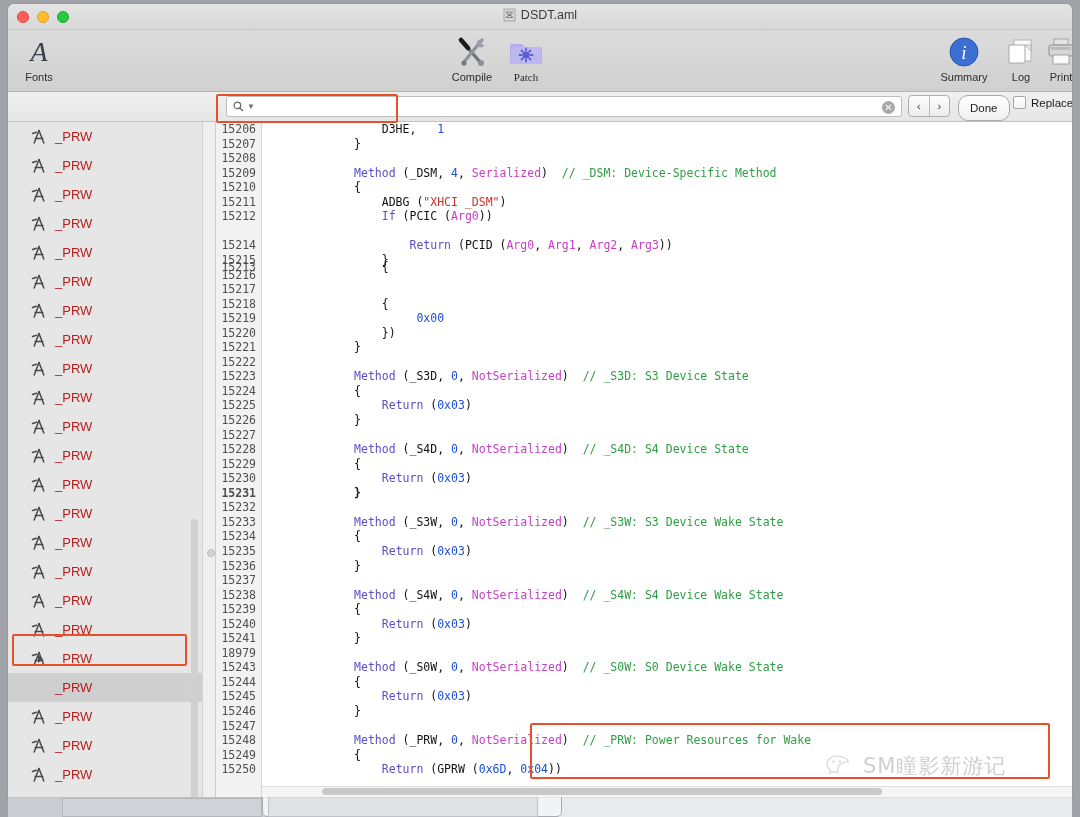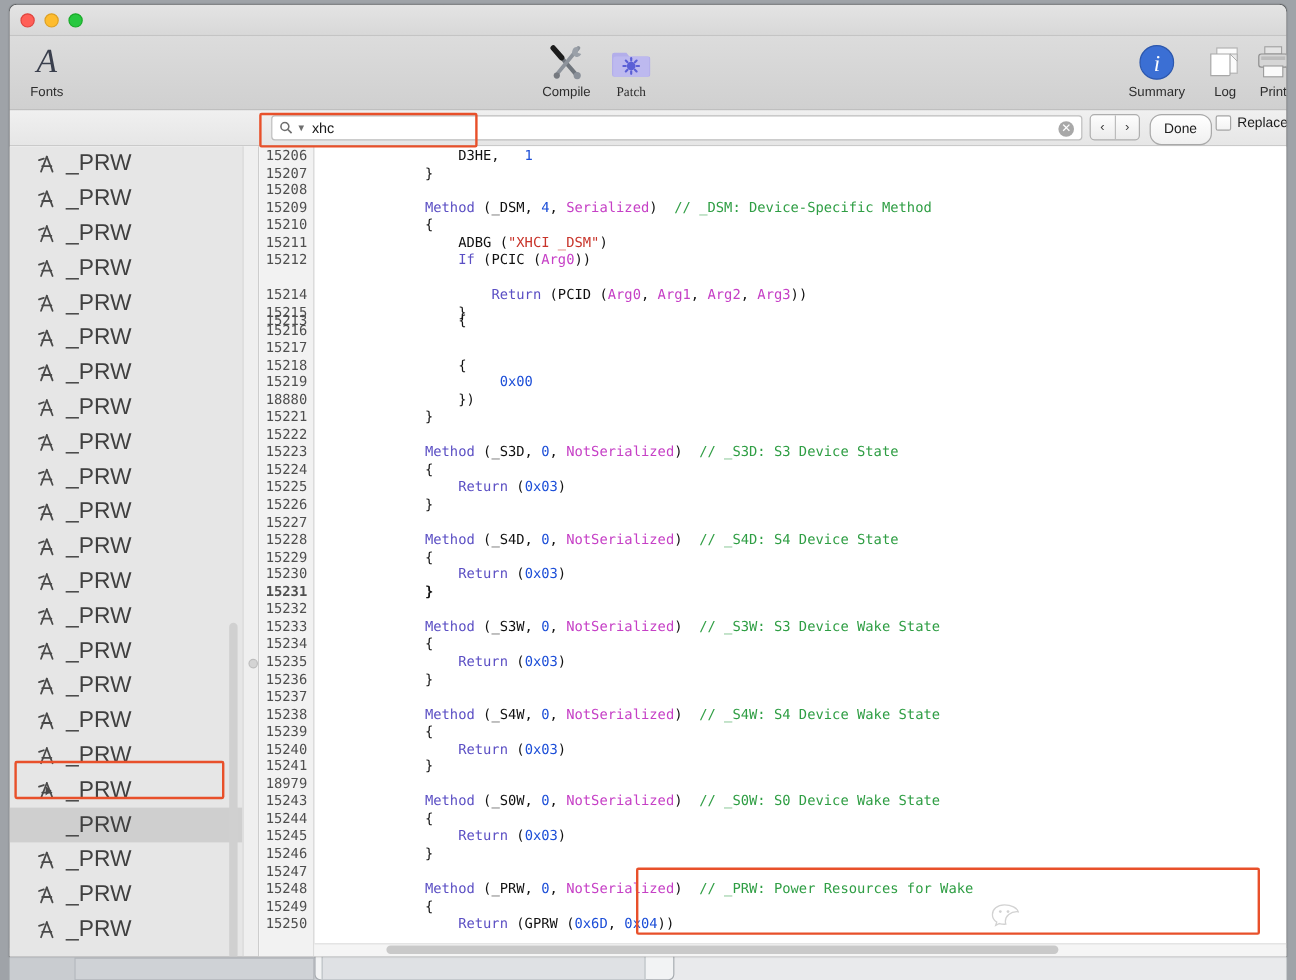--- a/index.html
+++ b/index.html
@@ -128,21 +128,21 @@
   .side-row {
     position:relative; height:29px; display:flex; align-items:center;
     padding-left:22px; gap:7px;
   }
   .side-row.sel { background:#cfcfcf; }
   .disc {
     position:absolute; left:30px; width:0; height:0;
     border-left:5px solid #4a4a4a; border-top:4px solid transparent; border-bottom:4px solid transparent;
   }
   .m-icon { width:18px; height:18px; flex:0 0 18px; }
-  .side-label { font-size:19px; color:#404040; }
+  .side-label { font-size:13px; color:#b91c1c; }
   .side-row.sel .side-label { padding-left:25px; }
   #side-scrollbar {
     position:absolute; left:183px; top:397px; width:7px; height:280px;
     background:#d0d0d0; border-radius:4px;
   }
 
   
   #divider {
     position:absolute; left:194px; top:0; width:14px; height:675px;
     background:#efefef; border-left:1px solid #d2d2d2; border-right:1px solid #cdcdcd;
@@ -209,20 +209,28 @@
   <div id="bg-inner-mid"></div>
   <div id="bg-blue-text"></div>
 </div>
 
 <div id="window">
 
   <div id="titlebar">
     <div class="traffic" id="tl-close"></div>
     <div class="traffic" id="tl-min"></div>
     <div class="traffic" id="tl-max"></div>
+    <div id="title-group">
+      <svg class="doc-icon" viewBox="0 0 13 14">
+        <rect x="1" y="1" width="11" height="12" fill="#d8d8d8" stroke="#9a9a9a" stroke-width="0.8"></rect>
+        <path d="M3 4 L10 4 M3 9.5 L10 9.5" stroke="#7a7a7a" stroke-width="0.9"></path>
+        <path d="M3.5 5 L9.5 8.8 M9.5 5 L3.5 8.8" stroke="#6d6d6d" stroke-width="1"></path>
+      </svg>
+      <span id="title-text">DSDT.aml</span>
+    </div>
   </div>
 
   <div id="toolbar">
 
     <div class="tb-item" id="tb-fonts">
       <div class="tb-glyph">
           <span id="font-A">A</span>
         </div>
       <div class="tb-label">Fonts</div>
     </div>
@@ -303,21 +311,20 @@
 
   <div id="findbar">
     <div id="search-wrap">
       <span id="search-mag">
         <svg width="11" height="11" viewBox="0 0 11 11">
           <circle cx="4.4" cy="4.4" r="3.3" fill="none" stroke="#6e6e6e" stroke-width="1.3"></circle>
           <line x1="6.9" y1="6.9" x2="10" y2="10" stroke="#6e6e6e" stroke-width="1.4"></line>
         </svg>
       </span>
       <span id="search-chevron">▼</span>
-      <span id="search-value" title="Search">xhc</span>
       <span id="search-clear">✕</span>
     </div>
 
     <div id="nav-seg">
       <div class="nav-btn" id="nav-prev">‹</div>
       <div class="nav-btn" id="nav-next">›</div>
     </div>
 
     <div id="done-btn">Done</div>
 
@@ -595,21 +602,21 @@
           <div class="code-line" style="top: 58.2px; position: absolute; left: 0px; right: 0px;"><span class="ln">15210</span><span class="src"><span class="">            {</span></span></div>
           <div class="code-line" style="top: 72.75px; position: absolute; left: 0px; right: 0px;"><span class="ln">15211</span><span class="src"><span class="">                ADBG (</span><span class="str">"XHCI _DSM"</span><span class="">)</span></span></div>
           <div class="code-line" style="top: 87.3px; position: absolute; left: 0px; right: 0px;"><span class="ln">15212</span><span class="src"><span class="">                </span><span class="kw">If</span><span class=""> (PCIC (</span><span class="arg">Arg0</span><span class="">))</span></span></div>
           <div class="code-line" style="top: 101.85px; position: absolute; left: 0px; right: 0px; margin-top: 36px;"><span class="ln">15213</span><span class="src"><span class="">                {</span></span></div>
           <div class="code-line" style="top: 116.4px; position: absolute; left: 0px; right: 0px;"><span class="ln">15214</span><span class="src"><span class="">                    </span><span class="kw">Return</span><span class=""> (PCID (</span><span class="arg">Arg0</span><span class="">, </span><span class="arg">Arg1</span><span class="">, </span><span class="arg">Arg2</span><span class="">, </span><span class="arg">Arg3</span><span class="">))</span></span></div>
           <div class="code-line" style="top: 130.95px; position: absolute; left: 0px; right: 0px;"><span class="ln">15215</span><span class="src"><span class="">                }</span></span></div>
           <div class="code-line" style="top: 145.5px; position: absolute; left: 0px; right: 0px;"><span class="ln">15216</span><span class="src"><span class=""></span></span></div>
           <div class="code-line" style="top: 160.05px; position: absolute; left: 0px; right: 0px;"><span class="ln">15217</span></div>
           <div class="code-line" style="top: 174.6px; position: absolute; left: 0px; right: 0px;"><span class="ln">15218</span><span class="src"><span class="">                {</span></span></div>
           <div class="code-line" style="top: 189.15px; position: absolute; left: 0px; right: 0px;"><span class="ln">15219</span><span class="src"><span class="">                     </span><span class="num">0x00</span></span></div>
-          <div class="code-line" style="top: 203.7px; position: absolute; left: 0px; right: 0px;"><span class="ln">18880</span><span class="src"><span class="">                })</span></span></div>
+          <div class="code-line" style="top: 203.7px; position: absolute; left: 0px; right: 0px;"><span class="ln">15220</span><span class="src"><span class="">                })</span></span></div>
           <div class="code-line" style="top: 218.25px; position: absolute; left: 0px; right: 0px;"><span class="ln">15221</span><span class="src"><span class="">            }</span></span></div>
           <div class="code-line" style="top: 232.8px; position: absolute; left: 0px; right: 0px;"><span class="ln">15222</span><span class="src"><span class=""></span></span></div>
           <div class="code-line" style="top: 247.35px; position: absolute; left: 0px; right: 0px;"><span class="ln">15223</span><span class="src"><span class="">            </span><span class="kw">Method</span><span class=""> (_S3D, </span><span class="num">0</span><span class="">, </span><span class="type">NotSerialized</span><span class="">)  </span><span class="cmt">// _S3D: S3 Device State</span></span></div>
           <div class="code-line" style="top: 261.9px; position: absolute; left: 0px; right: 0px;"><span class="ln">15224</span><span class="src"><span class="">            {</span></span></div>
           <div class="code-line" style="top: 276.45px; position: absolute; left: 0px; right: 0px;"><span class="ln">15225</span><span class="src"><span class="">                </span><span class="kw">Return</span><span class=""> (</span><span class="num">0x03</span><span class="">)</span></span></div>
           <div class="code-line" style="top: 291px; position: absolute; left: 0px; right: 0px;"><span class="ln">15226</span><span class="src"><span class="">            }</span></span></div>
           <div class="code-line" style="top: 305.55px; position: absolute; left: 0px; right: 0px;"><span class="ln">15227</span><span class="src"><span class=""></span></span></div>
           <div class="code-line" style="top: 320.1px; position: absolute; left: 0px; right: 0px;"><span class="ln">15228</span><span class="src"><span class="">            </span><span class="kw">Method</span><span class=""> (_S4D, </span><span class="num">0</span><span class="">, </span><span class="type">NotSerialized</span><span class="">)  </span><span class="cmt">// _S4D: S4 Device State</span></span></div>
           <div class="code-line" style="top: 334.65px; position: absolute; left: 0px; right: 0px;"><span class="ln">15229</span><span class="src"><span class="">            {</span></span></div>
           <div class="code-line" style="top: 349.2px; position: absolute; left: 0px; right: 0px;"><span class="ln">15230</span><span class="src"><span class="">                </span><span class="kw">Return</span><span class=""> (</span><span class="num">0x03</span><span class="">)</span></span></div>
@@ -645,13 +652,14 @@
 <div class="annot" id="annot-search"></div>
 <div class="annot" id="annot-side"></div>
 <div class="annot" id="annot-code"></div>
 
 <div id="watermark">
   <svg id="wm-wechat" viewBox="0 0 30 25">
     <path d="M11 2 C5 2 1 5.8 1 10.2 c0 2.5 1.4 4.7 3.6 6.2 l-0.9 2.8 3.2-1.6 c1.3 0.4 2.7 0.6 4.1 0.6 0.4 0 0.8 0 1.2-0.1 -0.3-0.8-0.4-1.6-0.4-2.4 0-4.4 4.3-8 9.6-8 0.4 0 0.7 0 1.1 0.1 C21.6 4.7 16.8 2 11 2 z" fill="none" stroke="#d2d2d2" stroke-width="1.1"></path>
     <circle cx="7.6" cy="7.6" r="1.15" fill="#d2d2d2"></circle>
     <circle cx="14" cy="7.6" r="1.15" fill="#d2d2d2"></circle>
   </svg>
+  <span>SM瞳影新游记</span>
 </div>
 
 </body></html>

